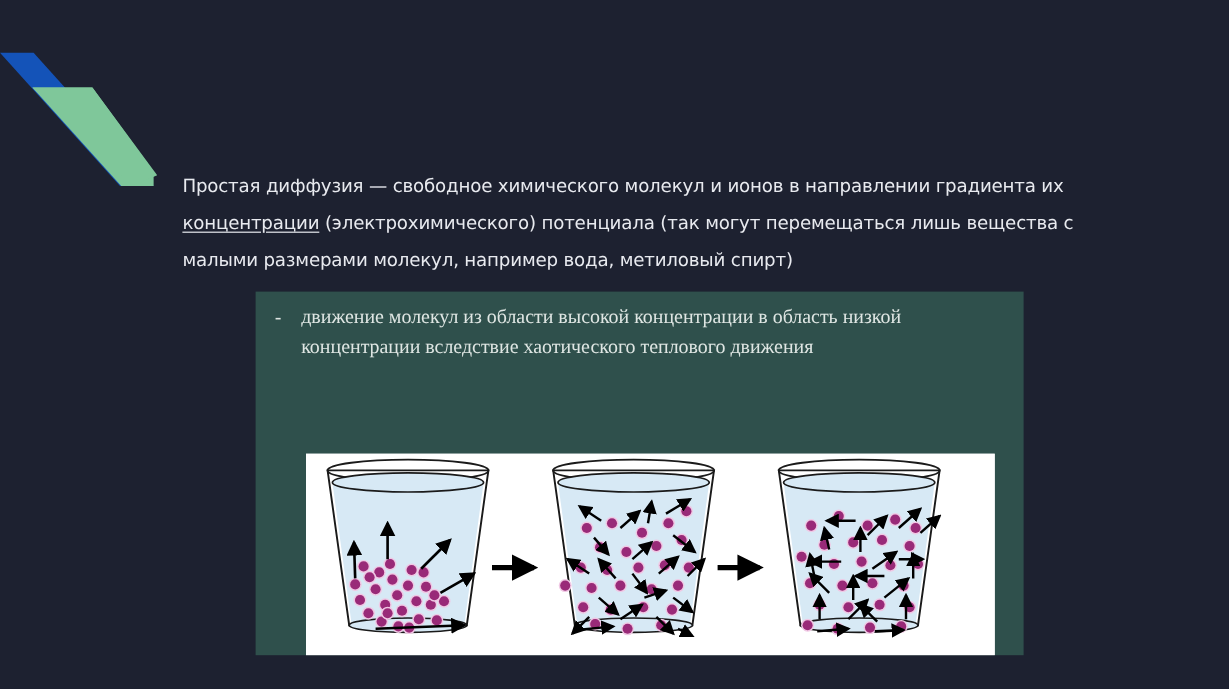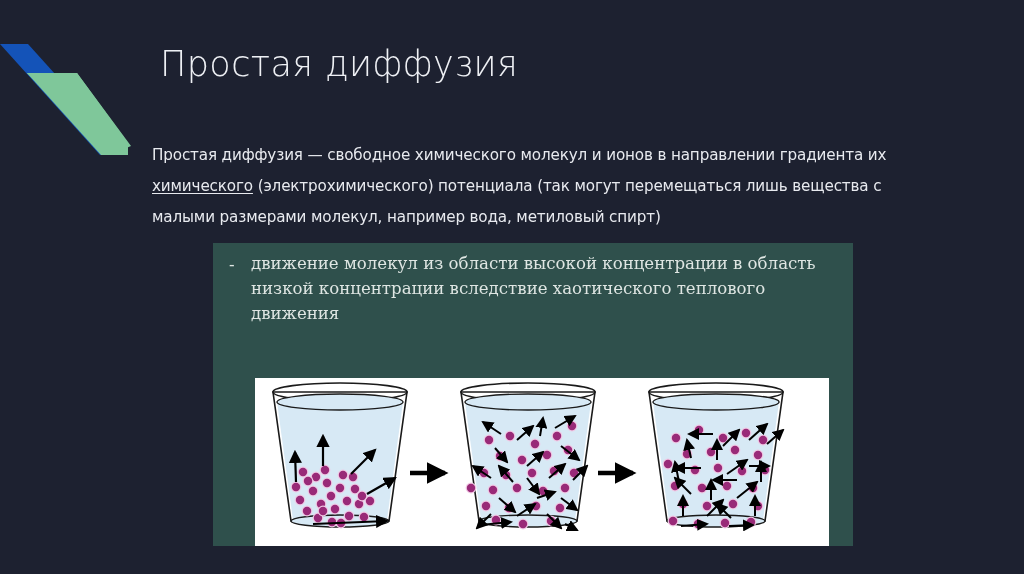--- a/index.html
+++ b/index.html
@@ -84,21 +84,21 @@
     font-size: 16.6px;
     line-height: 25px;
     color: #dfe6e3;
   }
   .panel-dash {
     width: 22px;
     flex: 0 0 22px;
     text-align: left;
     padding-top: 1px;
   }
-  .panel-body { flex: 1 1 auto; }
+  .panel-body { flex: 1 1 auto; font-family: Liberation Serif, serif; }
 
   
   #figure {
     position: absolute;
     left: 42px;
     top: 135px;
     width: 574px;
     height: 168px;
     background: #ffffff;
     overflow: hidden;
@@ -111,24 +111,23 @@
 <div id="slide">
 
   <div id="logo">
     <svg width="135" height="125" viewBox="0 0 135 125" xmlns="http://www.w3.org/2000/svg">
       <polygon points="0,14 28,14 128,125 100,125" fill="#1453b8"></polygon>
       <polygon points="27,43 77,43 128,113 128,125 101,125" fill="#7fc79a"></polygon>
       <polygon points="27,43 77,43 131,116 110,125" fill="#7fc79a"></polygon>
     </svg>
   </div>
 
-  <div id="title">Простая диффузия</div>
 
   <div id="body-text">
-    <span>Простая диффузия — свободное химического молекул и ионов в направлении градиента </span><span>их </span><span class="u">химического</span><span> (электрохимического) потенциала (так могут перемещаться лишь вещества с малыми размерами молекул, например вода, метиловый спирт)</span>
+    <span>Простая диффузия — свободное химического молекул и ионов в направлении градиента </span><span>их </span><span class="u">концентрации</span><span> (электрохимического) потенциала (так могут перемещаться лишь вещества с малыми размерами молекул, например вода, метиловый спирт)</span>
   </div>
 
   <div id="teal-panel">
 
     <div id="panel-list">
       <div class="panel-row">
         <div class="panel-dash">-</div>
         <div class="panel-body">движение молекул из области высокой концентрации в область низкой концентрации вследствие хаотического теплового движения</div>
       </div>
     </div>

